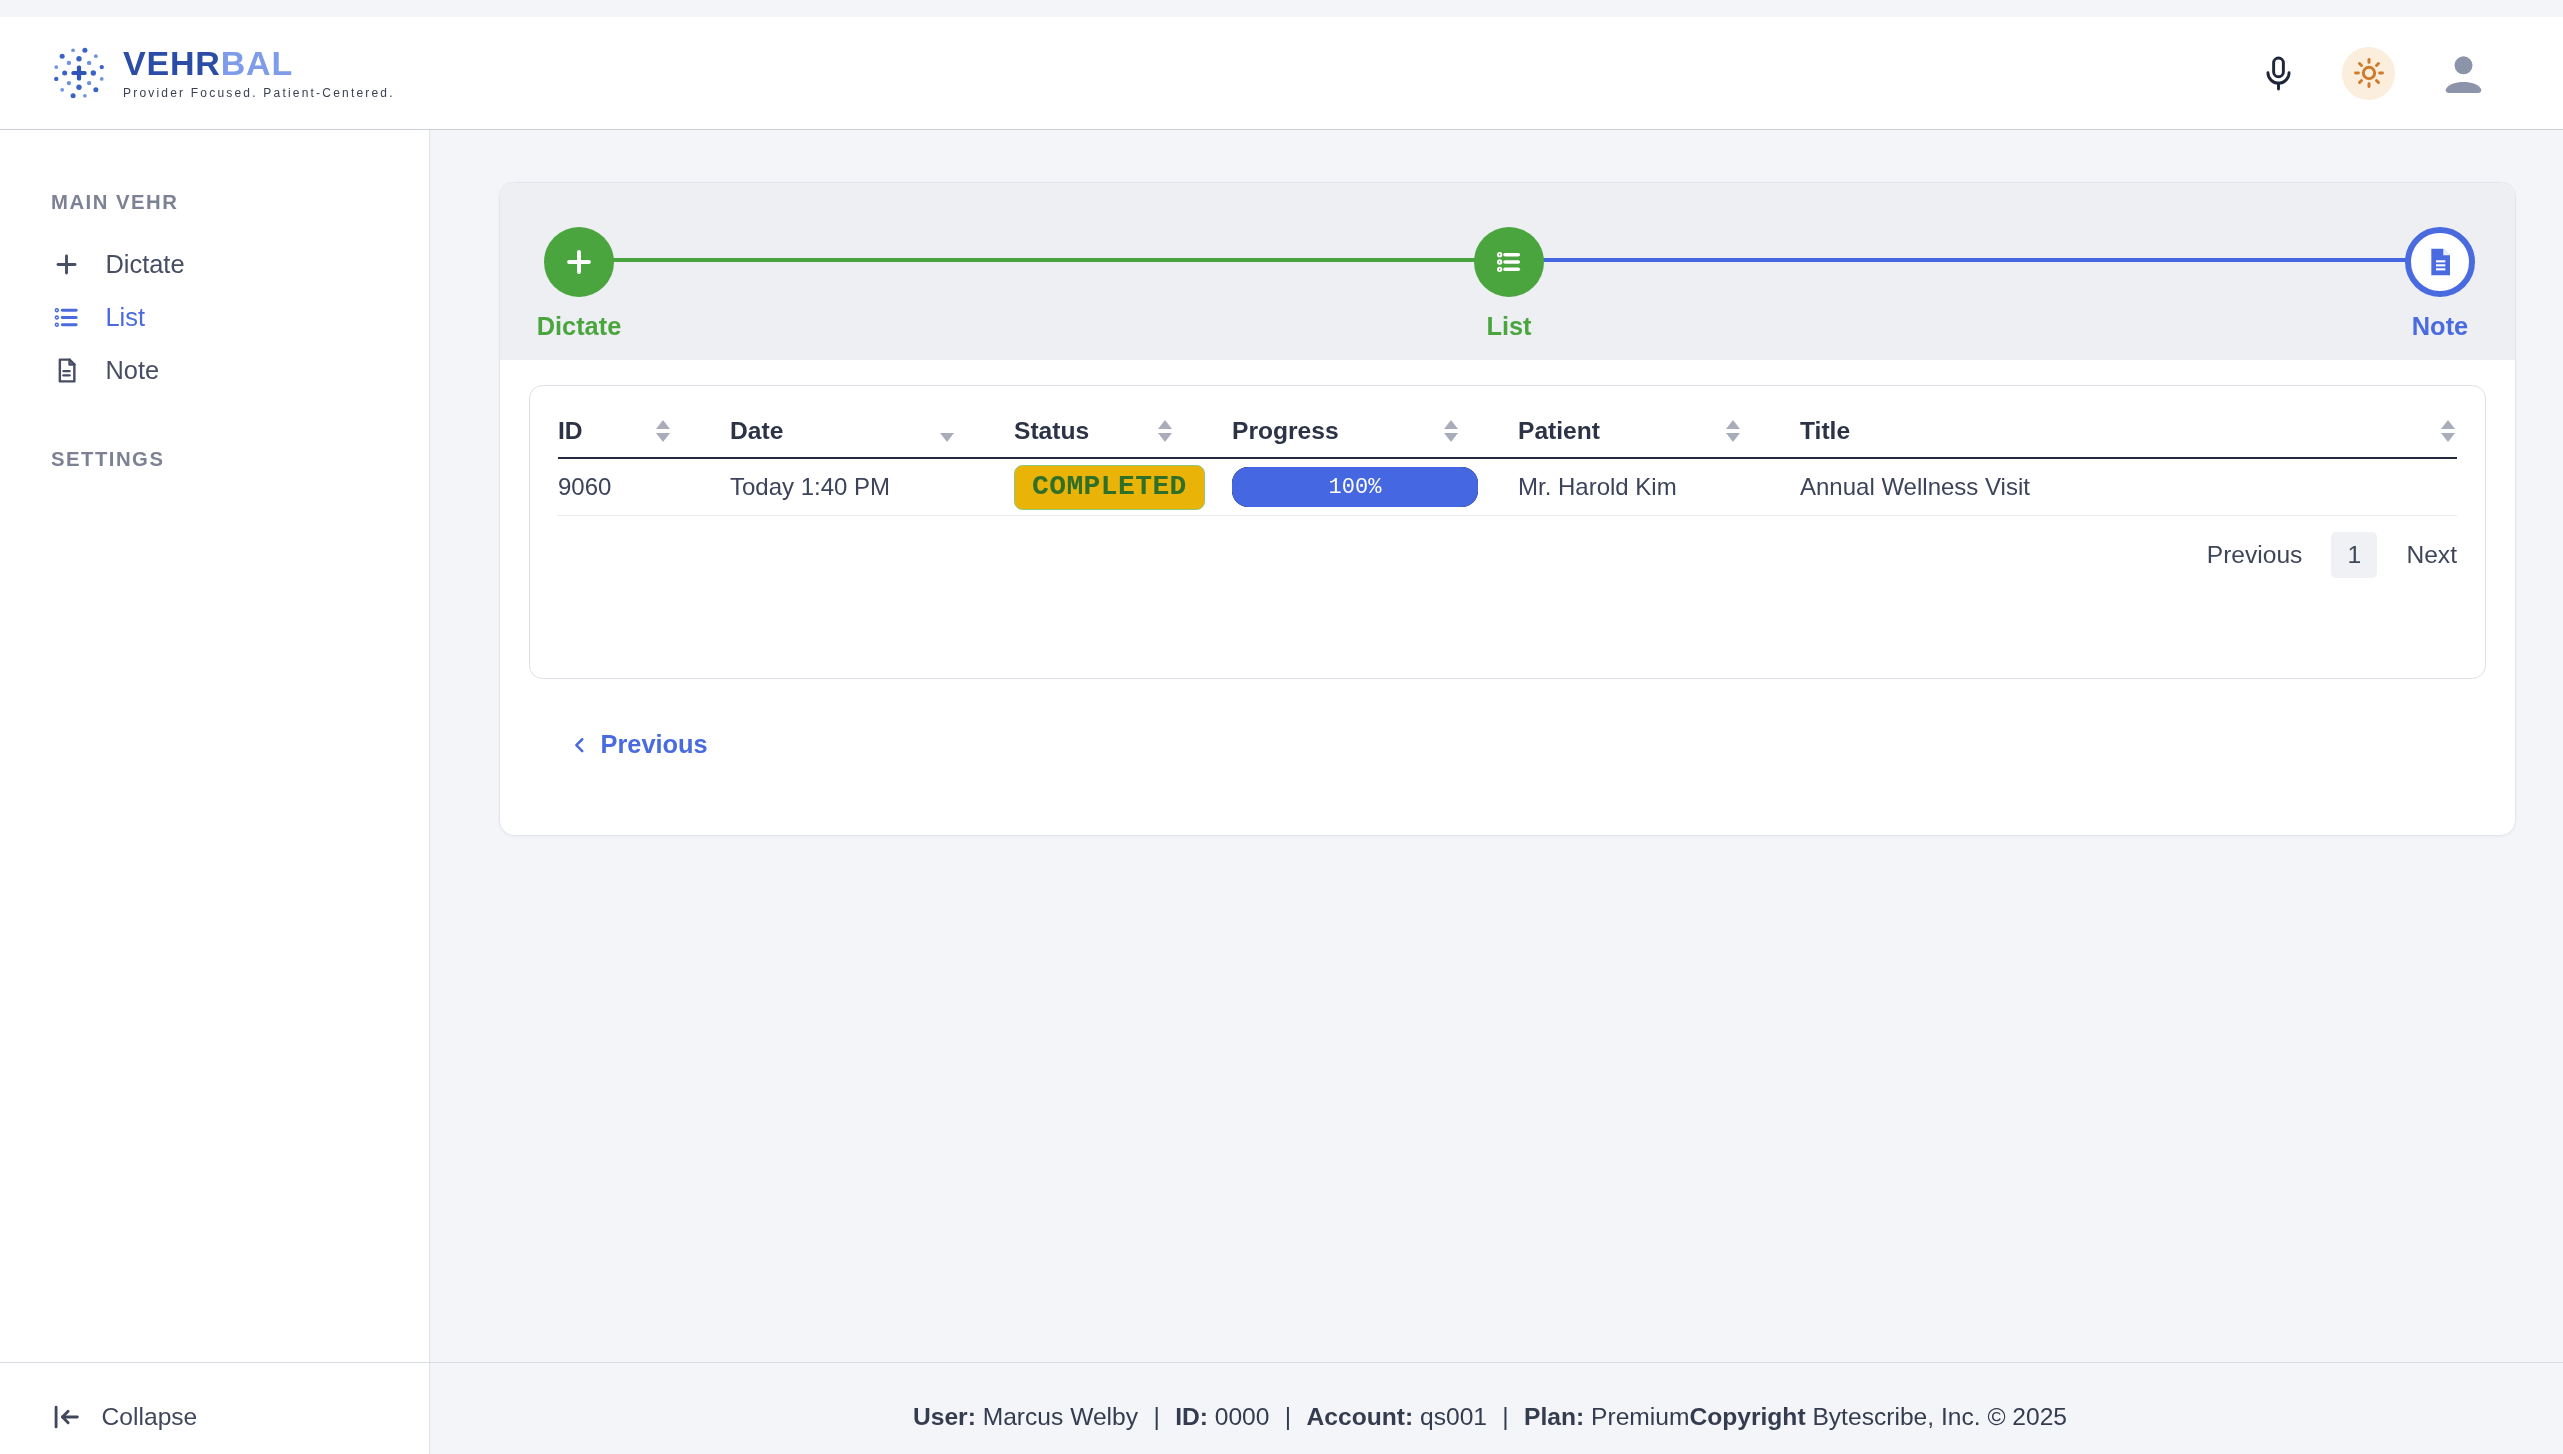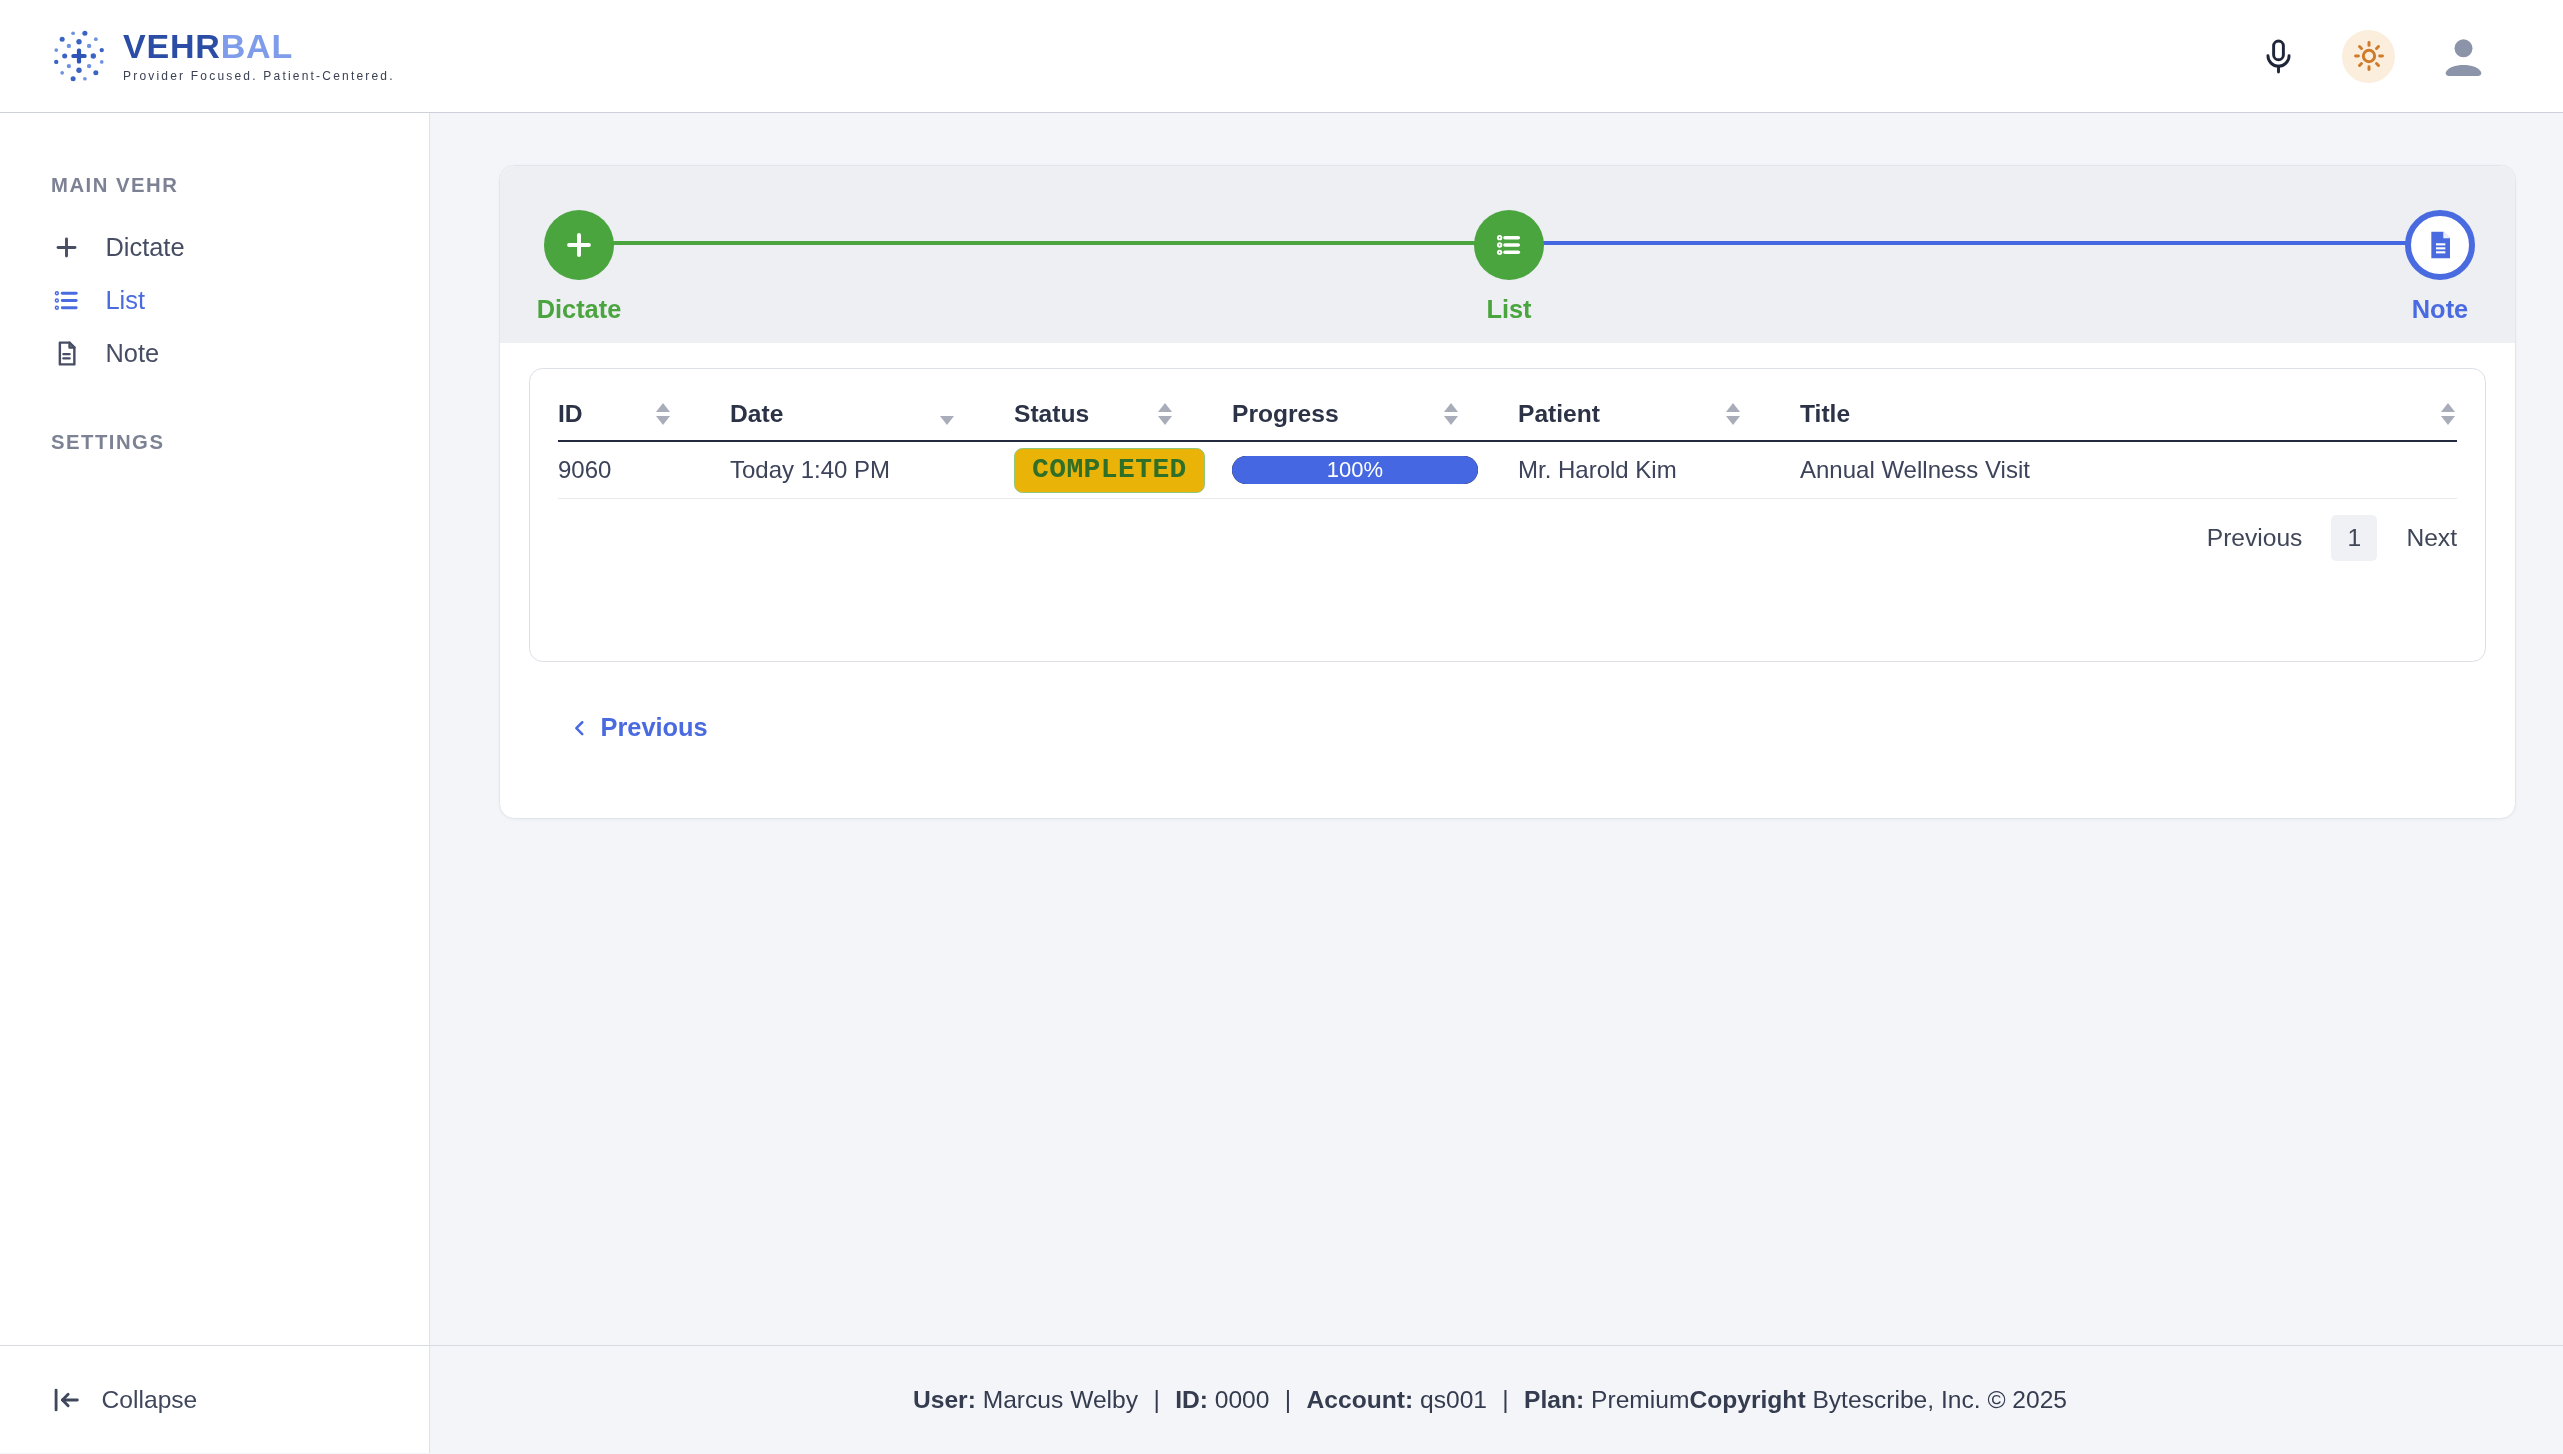--- a/index.html
+++ b/index.html
@@ -10,20 +10,21 @@
     color:#3c435a;
     overflow:hidden;
   }
 
   
   .topbar {
     height:113px; background:#ffffff;
     border-bottom:1.7px solid #cdd0d9;
     display:flex; align-items:center; justify-content:space-between;
     padding:0 75px 0 47px;
+    margin-top:17px;
   }
   .logo-group { display:flex; align-items:center; gap:12px; }
   .wordmark-line { font-size:34px; font-weight:700; letter-spacing:0.8px; line-height:1; }
   .wm-primary { color:#2b4da6; }
   .wm-secondary { color:#7e9ce9; }
   .tagline { font-size:12px; letter-spacing:2.2px; color:#3a4152; margin-top:5.1px; font-weight:500; }
   .top-actions { display:flex; align-items:center; gap:44px; }
   .icon-btn { background:none; border:none; cursor:pointer; display:flex; align-items:center; justify-content:center; }
   .theme-btn { width:53px; height:53px; border-radius:50%; background:#fbeedd; }
 
@@ -92,22 +93,22 @@
   .sort .up { border-bottom:9.3px solid #a8adb9; }
   .sort .down { border-top:9.3px solid #a8adb9; }
   .th-inner[data-sort="desc"] .up { visibility:hidden; }
   td { height:58px; border-bottom:1.7px solid #e9ebef; font-size:24px; color:#3c435a; vertical-align:middle; }
   .status-badge {
     display:inline-block; padding:5.1px 17px 6.8px 17px;
     background:#eab308; border:1.7px solid #8cc87a; border-radius:8.5px;
     color:#2f6f28; font-size:28px; font-weight:700; letter-spacing:0.4px;font-family:Liberation Mono, monospace;
   }
   .progress-track {
-    width:246px; height:28px; border-radius:16px;
-    background:#0f172a; position:relative; overflow:hidden;
+    width:246px; height:40px; border-radius:16px;
+    background:#0f172a; position:relative; overflow:hidden;font-family:Liberation Mono, monospace;
   }
   .progress-fill { position:absolute; left:0; top:0; bottom:0; background:#4568e2; border-radius:16px; }
   .progress-label {
     position:absolute; inset:0; display:flex; align-items:center; justify-content:center;
     color:#ffffff; font-size:22px;
   }
   .pagination {
     display:flex; justify-content:flex-end; align-items:center;
     gap:29px; margin-top:15.3px; font-size:24.6px; color:#3f4658;
   }

